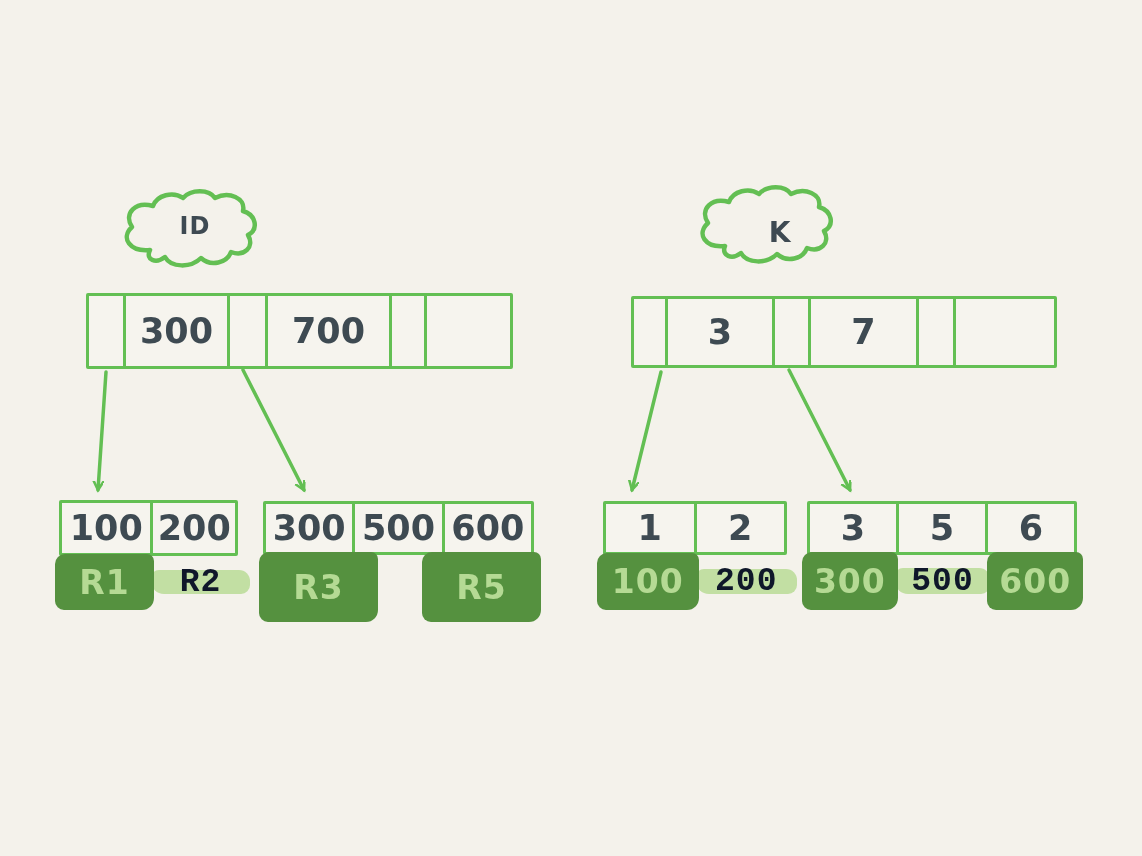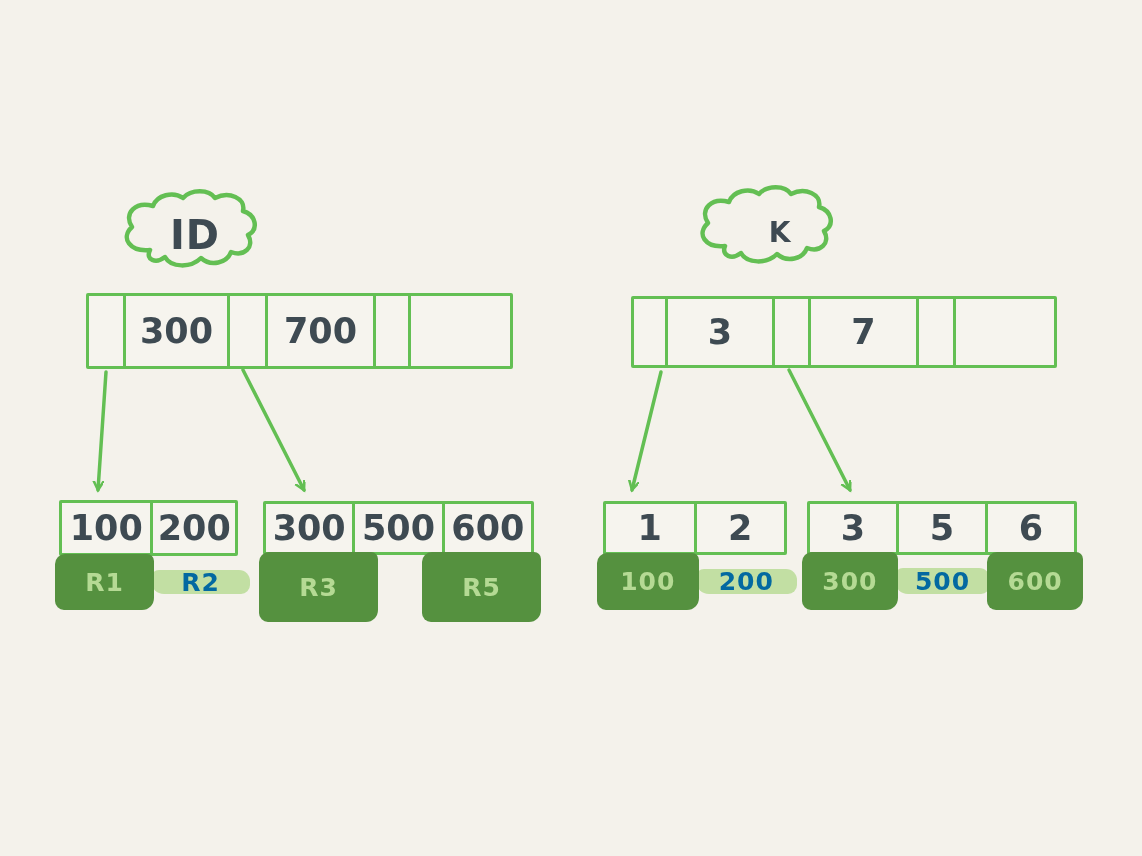--- a/index.html
+++ b/index.html
@@ -20,24 +20,24 @@
   }
   .cell{
     box-sizing:border-box;display:flex;align-items:center;justify-content:center;
     border-right:3px solid #63bf53;color:#3e4a52;font-weight:bold;
     font-size:35px;
   }
   .cell:last-child{border-right:none;}
   .recrow{position:absolute;display:flex;}
   .rec{
     box-sizing:border-box;display:flex;align-items:center;justify-content:center;
-    font-weight:bold;font-size:25px;letter-spacing:1px;
+    font-weight:bold;font-size:33px;letter-spacing:1px;
   }
   .rec.dark{background:#55913f;color:#b5da94;z-index:2;border-radius:10px 7px 12px 9px;}
-  .rec.light{background:#c2dfa3;color:#0369a1;z-index:1;border-radius:8px 11px 9px 13px;margin:16px -3px;}
+  .rec.light{background:#c2dfa3;color:#0f172a;z-index:1;border-radius:8px 11px 9px 13px;margin:16px -3px;font-family:Liberation Mono, monospace;}
 </style>
 </head>
 <body>
 
 <div class="canvas">
 
   <svg class="layer" width="1142" height="856" viewBox="0 0 1142 856">
     <defs>
       <marker id="ah" markerWidth="14" markerHeight="14" refX="9" refY="5" orient="auto" markerUnits="userSpaceOnUse">
         <path d="M0,0 L9,5 L0,10" fill="none" stroke="#63bf53" stroke-width="2.6" stroke-linecap="round"></path>
@@ -55,28 +55,28 @@
          C805,187 822,194 819,207 C832,211 835,225 824,231
          C831,243 820,253 807,248 C803,259 787,263 777,254
          C767,264 747,264 741,253 C732,260 721,256 725,246 Z"></path>
 
     <line class="arrow" x1="106" y1="372" x2="98" y2="490" marker-end="url(#ah)"></line>
     <line class="arrow" x1="243" y1="370" x2="304" y2="490" marker-end="url(#ah)"></line>
     <line class="arrow" x1="661" y1="372" x2="632" y2="490" marker-end="url(#ah)"></line>
     <line class="arrow" x1="789" y1="370" x2="850" y2="490" marker-end="url(#ah)"></line>
   </svg>
 
-  <div class="cloud-label" style="left:150px;top:212px;width:90px;font-size:40px;">ID</div>
+  <div class="cloud-label" style="left:150px;top:212px;width:90px;font-size:24px;">ID</div>
   <div class="cloud-label" style="left:735px;top:216px;width:90px;font-size:28px;">K</div>
 
   <div class="inode" style="left:86px;top:293px;width:427px;height:76px;">
     <span class="cell" style="width:37px;"></span>
     <span class="cell" style="width:104px;">300</span>
     <span class="cell" style="width:38px;"></span>
-    <span class="cell" style="width:108px;">700</span>
+    <span class="cell" style="width:124px;">700</span>
     <span class="cell" style="width:35px;"></span>
     <span class="cell" style="flex:1;"></span>
   </div>
 
   <div class="inode" style="left:631px;top:296px;width:426px;height:72px;">
     <span class="cell" style="width:34px;"></span>
     <span class="cell" style="width:107px;">3</span>
     <span class="cell" style="width:36px;"></span>
     <span class="cell" style="width:108px;">7</span>
     <span class="cell" style="width:37px;"></span>

